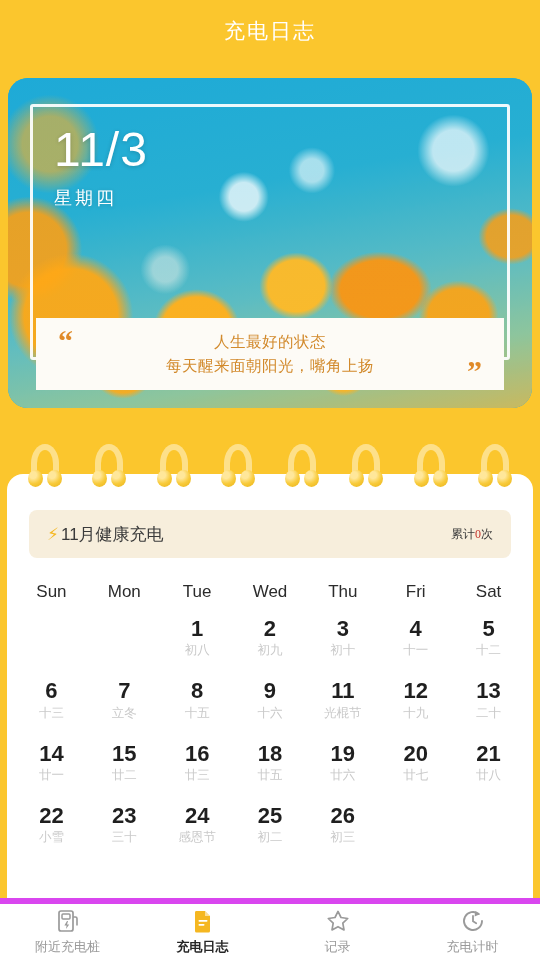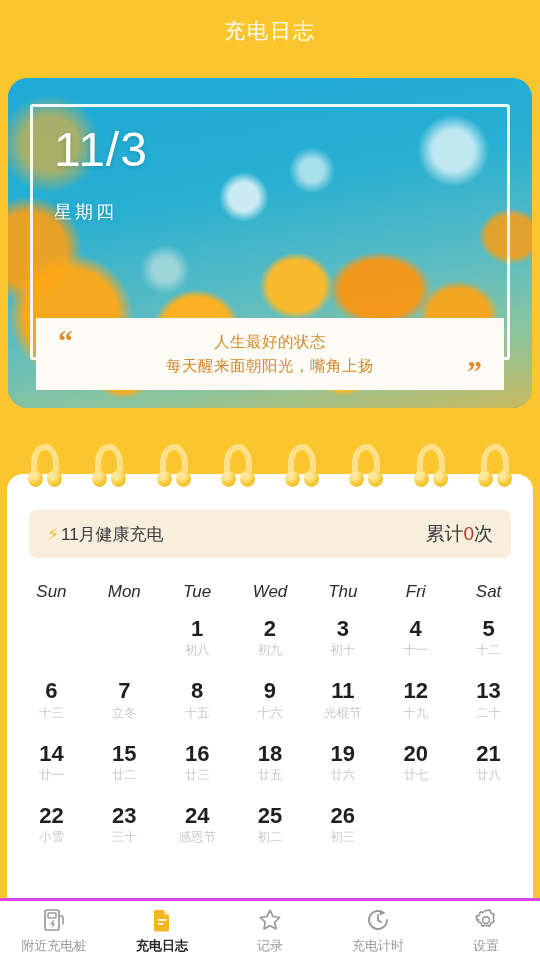--- a/index.html
+++ b/index.html
@@ -61,21 +61,21 @@
   }
   .hero-date{
     position:absolute; left:46px; top:48px;
     color:#FFFFFF;
     text-shadow:0 1px 4px rgba(0,0,0,.18);
   }
   .hero-date .md{
     font-size:48px; font-weight:400; line-height:1; letter-spacing:1px;
   }
   .hero-date .wd{
-    font-size:18px; margin-top:26px; letter-spacing:3px;
+    font-size:18px; margin-top:12px; letter-spacing:3px;
   }
 
   
   .quote-card{
     position:absolute;
     left:28px; right:28px; bottom:18px;
     background:#FDFBF6;
     height:72px;
     display:flex; align-items:center; justify-content:center;
     flex-direction:column;
@@ -136,33 +136,32 @@
   .month-banner{
     margin:36px 22px 0 22px;
     height:48px;
     background:#F7EEDC;
     border-radius:8px;
     display:flex; align-items:center; justify-content:space-between;
     padding:0 18px;
   }
   .mb-left{ display:flex; align-items:center; gap:2px; font-size:17px; color:#3A3A3A; }
   .bolt{ color:#F5B721; font-size:17px; }
-  .mb-right{ font-size:19px; color:#3A3A3A; }
+  .mb-right{ font-size:12px; color:#3A3A3A;font-family:Liberation Serif, serif; }
   .mb-right .count{ color:#C4322A; }
 
   .week-head{
     display:grid; grid-template-columns:repeat(7,1fr);
     margin-top:24px;
     padding:0 8px;
   }
   .week-head div{
     text-align:center;
     font-size:17px;
     color:#2B2B2B;
-    font-style:italic;
   }
 
   .grid{
     display:grid;
     grid-template-columns:repeat(7,1fr);
     padding:0 8px;
     margin-top:14px;
     row-gap:20px;
   }
   .cell{ text-align:center; }
@@ -178,21 +177,21 @@
     margin-top:2px;
     line-height:1.2;
   }
   .cell.empty .num, .cell.empty .lunar{ visibility:hidden; }
 
   
   .tabbar{
     position:absolute; left:0; right:0; bottom:0;
     height:62px;
     background:#FFFFFF;
-    border-top:3px solid #d946ef;
+    border-top:6px solid #d946ef;
     display:flex;
     z-index:5;
   }
   .tab{
     flex:1;
     display:flex; flex-direction:column; align-items:center; justify-content:center;
     gap:4px;
   }
   .tab .tlabel{ font-size:13px; color:#9A9A9A; }
   .tab.active .tlabel{ color:#262626; font-weight:bold; }
@@ -431,22 +430,13 @@
     <div class="tab">
       <span>
         <svg width="26" height="26" viewBox="0 0 26 26">
           <path d="M22 13a9 9 0 1 1-3.2-6.9" fill="none" stroke="#9A9A9A" stroke-width="1.9" stroke-linecap="round"></path>
           <path d="M15 3.2l4.3 3.2-4.6 2.2z" fill="#9A9A9A"></path>
           <path d="M13 8v5.3l3.2 2" fill="none" stroke="#9A9A9A" stroke-width="1.8" stroke-linecap="round"></path>
         </svg>
       </span>
       <span class="tlabel">充电计时</span>
     </div>
-    <div class="tab">
-      <span>
-        <svg width="26" height="26" viewBox="0 0 26 26">
-          <path d="M13 3.2l1.9.6.9-1.0 1.7 1.0-.1 1.4 1.4 1.4 1.4-.1 1.0 1.7-1.0.9.6 1.9-.6 1.9 1.0.9-1.0 1.7-1.4-.1-1.4 1.4.1 1.4-1.7 1.0-.9-1.0-1.9.6-1.9-.6-.9 1.0-1.7-1.0.1-1.4-1.4-1.4-1.4.1-1.0-1.7 1.0-.9L3.4 13l.6-1.9-1.0-.9 1.0-1.7 1.4.1 1.4-1.4-.1-1.4 1.7-1.0.9 1.0z" fill="none" stroke="#9A9A9A" stroke-width="1.6" stroke-linejoin="round"></path>
-          <circle cx="13" cy="13" r="3.4" fill="none" stroke="#9A9A9A" stroke-width="1.6"></circle>
-        </svg>
-      </span>
-      <span class="tlabel">设置</span>
-    </div>
   </div>
 
 </body></html>

